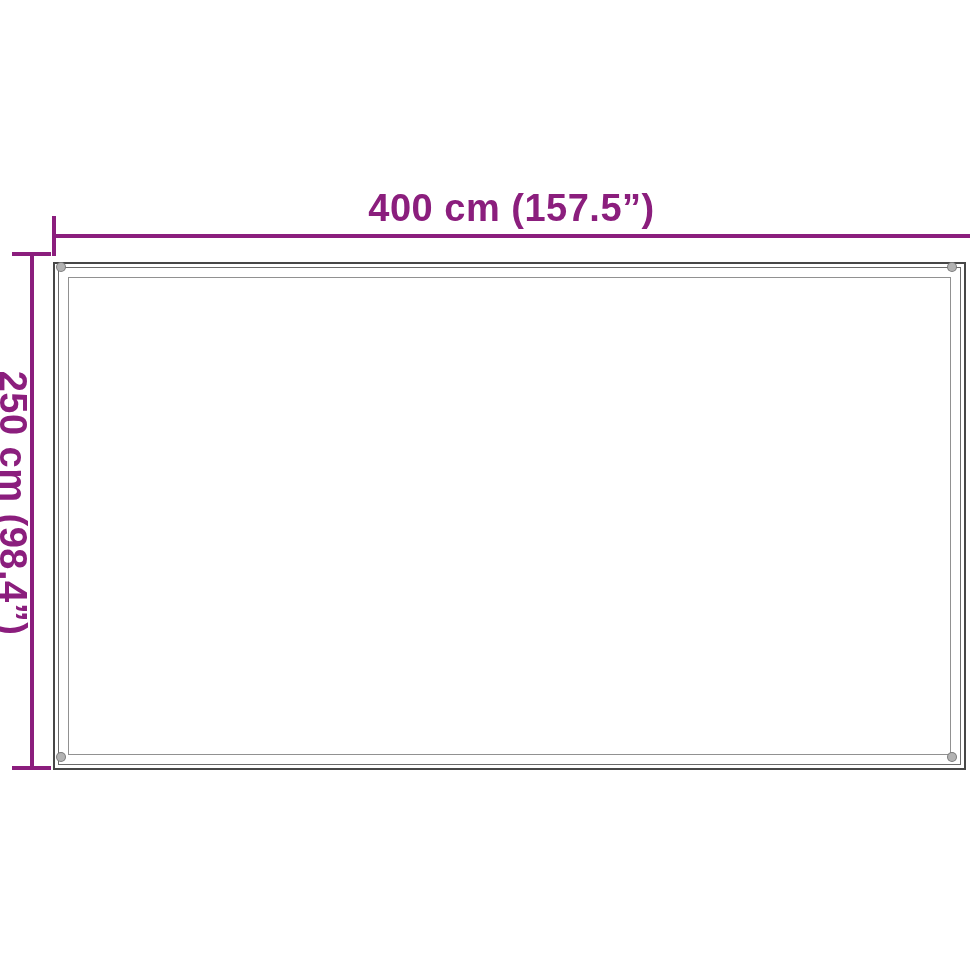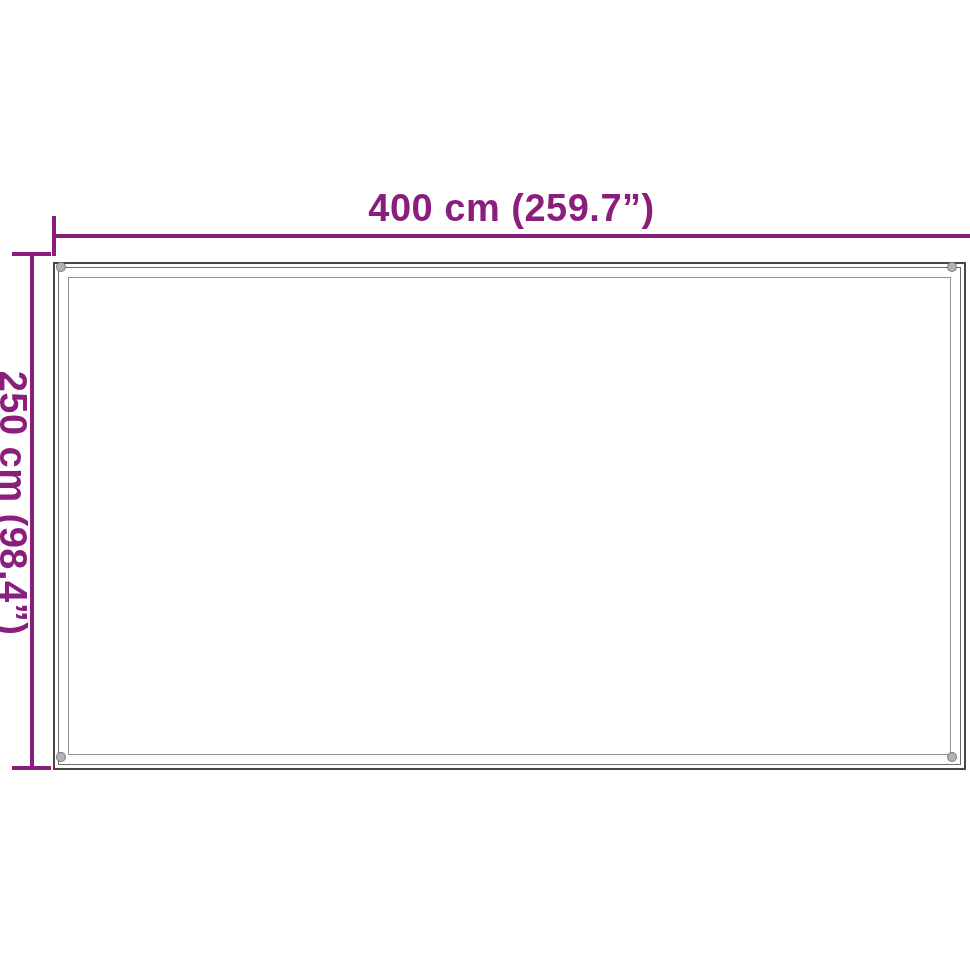--- a/index.html
+++ b/index.html
@@ -72,21 +72,21 @@
   #eyelet-tl{left:57px;top:263px;}
   #eyelet-tr{left:948px;top:263px;}
   #eyelet-bl{left:57px;top:753px;}
   #eyelet-br{left:948px;top:753px;}
 </style>
 </head>
 <body>
 
 <div class="stage">
 
-  <div class="dim-label" id="width-label">400 cm (259.7”)</div>
+  <div class="dim-label" id="width-label">400 cm (157.5”)</div>
   <div class="dim-line" id="width-line"></div>
   <div class="dim-tick" id="width-tick-left"></div>
 
   <div class="dim-label" id="height-label">250 cm (98.4”)</div>
   <div class="dim-line" id="height-line"></div>
   <div class="dim-tick" id="height-tick-top"></div>
   <div class="dim-tick" id="height-tick-bottom"></div>
 
   <div class="carpet-outline"></div>
   <div class="carpet-second-line"></div>

